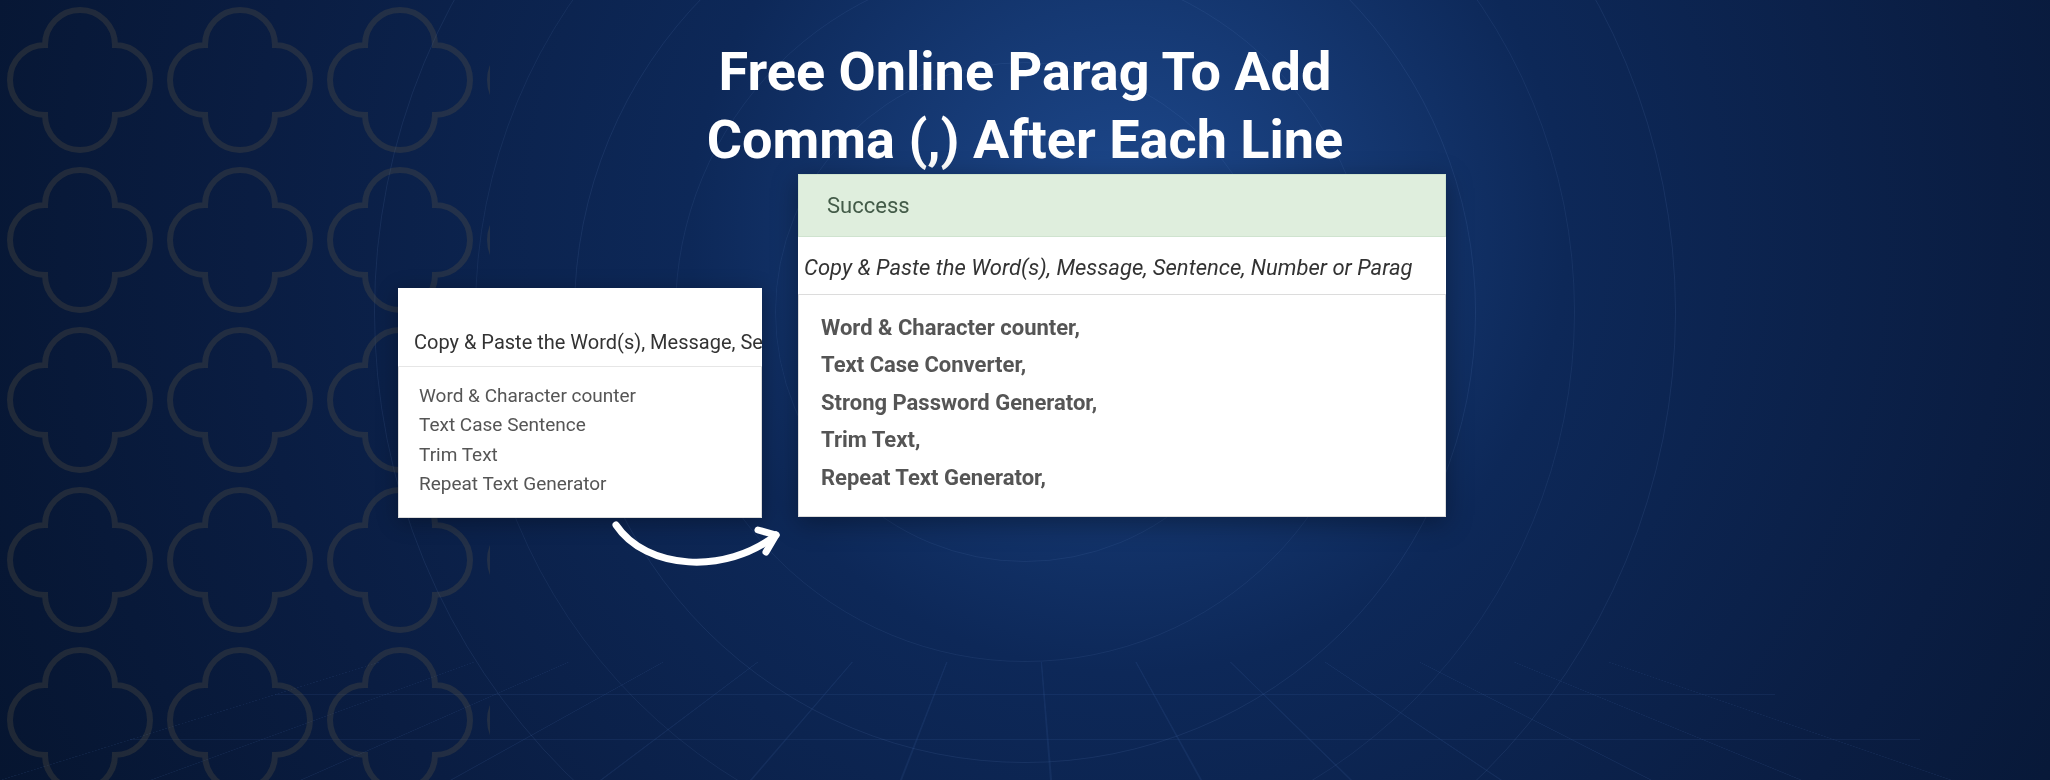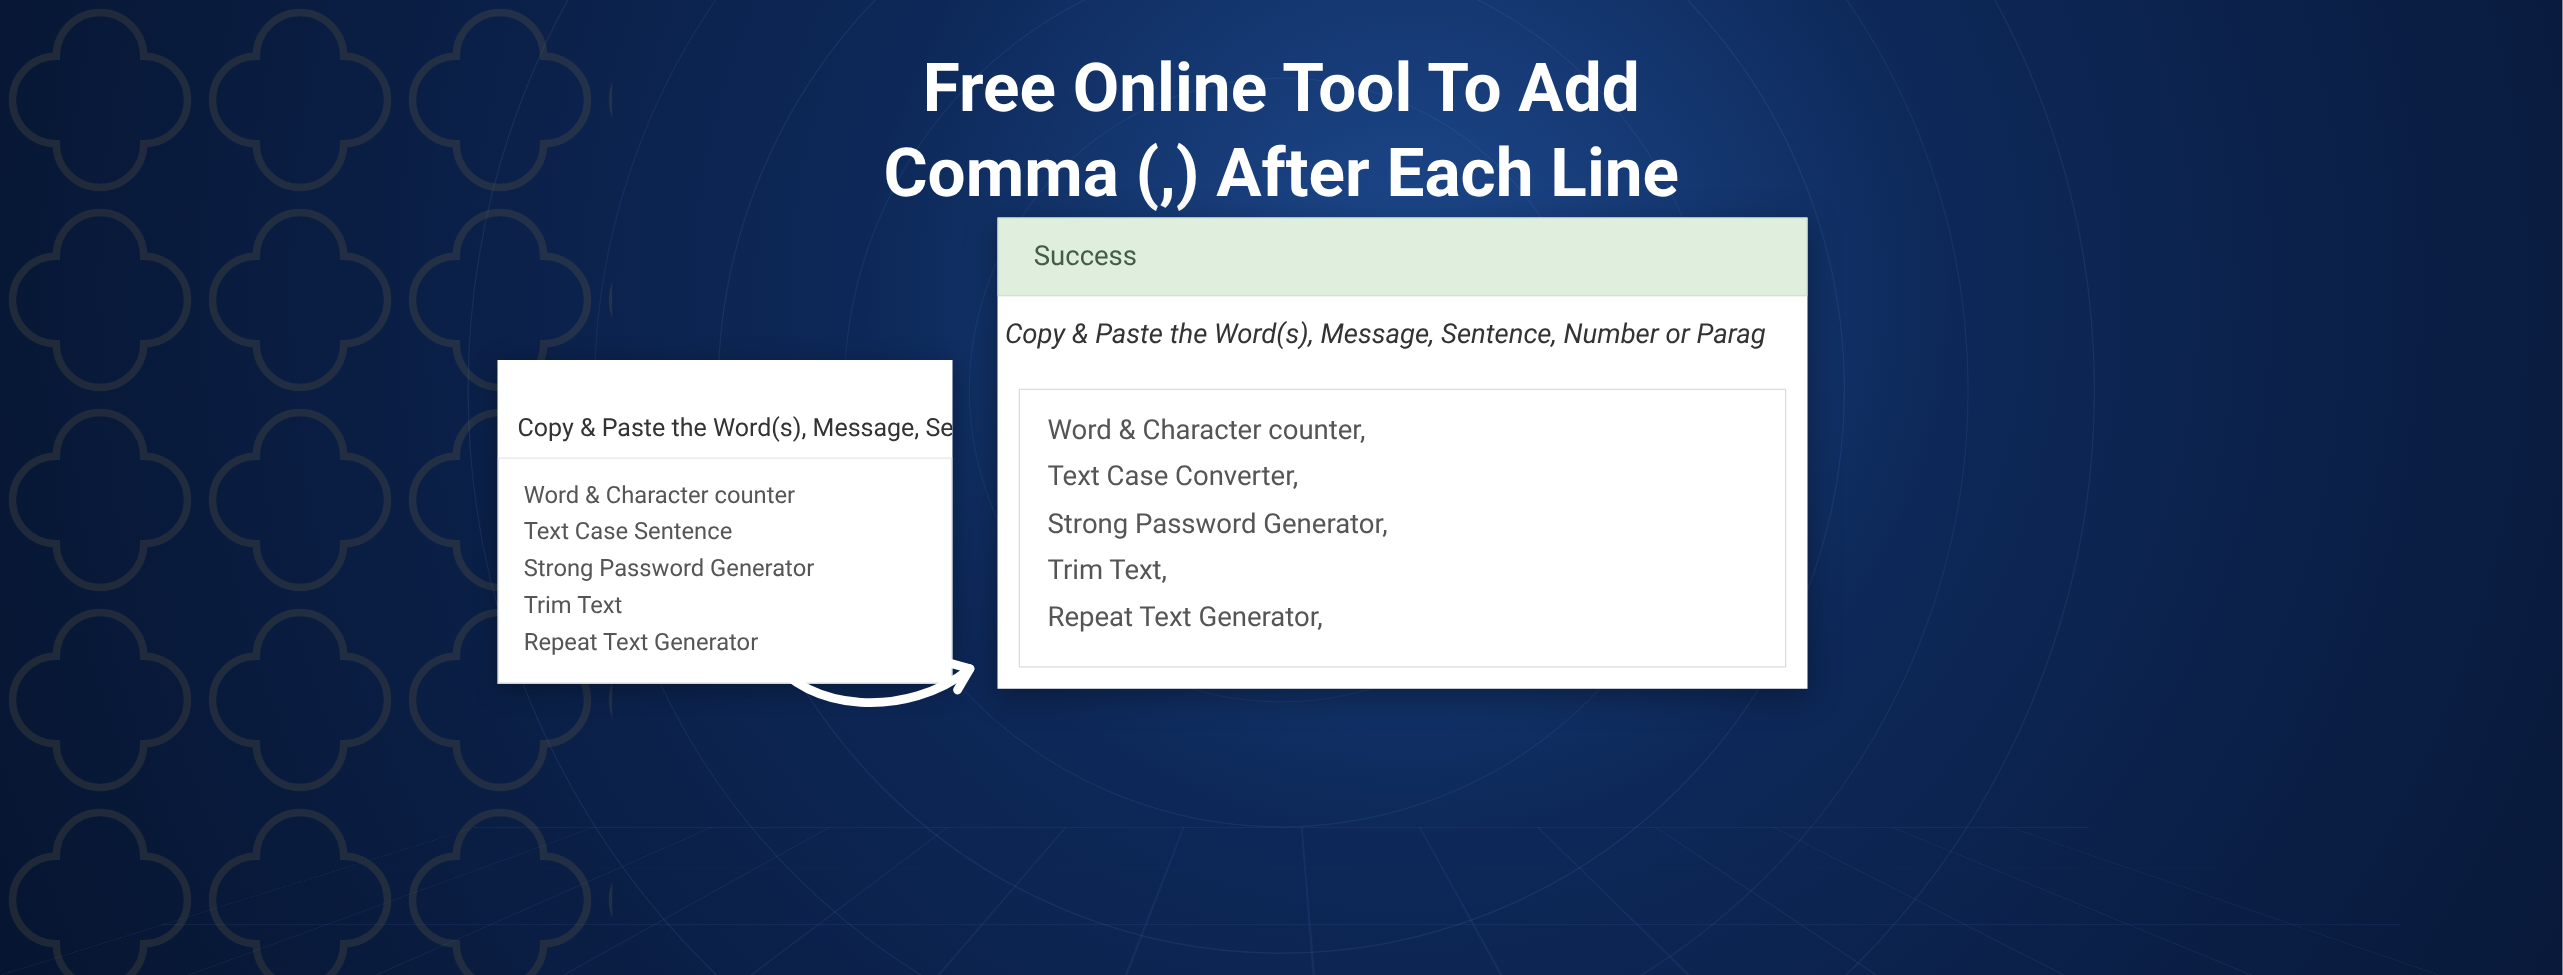--- a/index.html
+++ b/index.html
@@ -163,21 +163,22 @@
       white-space: nowrap;
       font-style: italic;
     }
 
     .card-after .textarea {
       padding: 14px 22px 20px 22px;
       font-size: 22px;
       color: #555555;
       line-height: 1.7;
       border: 1px solid #dcdcdc;
-      margin: 17px;
+      margin: 0;
+      font-weight: bold;
     }
 
     
     .arrow {
       position: absolute;
       left: 606px;
       top: 510px;
       width: 190px;
       height: 70px;
       z-index: 11;
@@ -206,30 +207,29 @@
                A35 35 0 0 1 45 115
                A35 35 0 0 1 10 80
                A35 35 0 0 1 45 45
                A35 35 0 0 1 80 10 Z" fill="none" stroke="#6b6044" stroke-width="6"></path>
     </pattern>
   </defs>
   <rect width="490" height="780" fill="url(#quatre)"></rect>
 </svg>
 
 <h1 class="title">
-  <span>Free Online Tool To Add</span><br>
+  <span>Free Online Parag To Add</span><br>
   <span>Comma (,) After Each Line</span>
 </h1>
 
 <div class="card-before">
   <div class="instruction">Copy &amp; Paste the Word(s), Message, Se</div>
   <div class="textarea">
     <div>Word &amp; Character counter</div>
     <div>Text Case Sentence</div>
-    <div>Strong Password Generator</div>
     <div>Trim Text</div>
     <div>Repeat Text Generator</div>
   </div>
 </div>
 
 <div class="card-after">
   <div class="success-banner">
     <span>Success</span>
   </div>
   <div class="instruction">Copy &amp; Paste the Word(s), Message, Sentence, Number or Parag</div>

